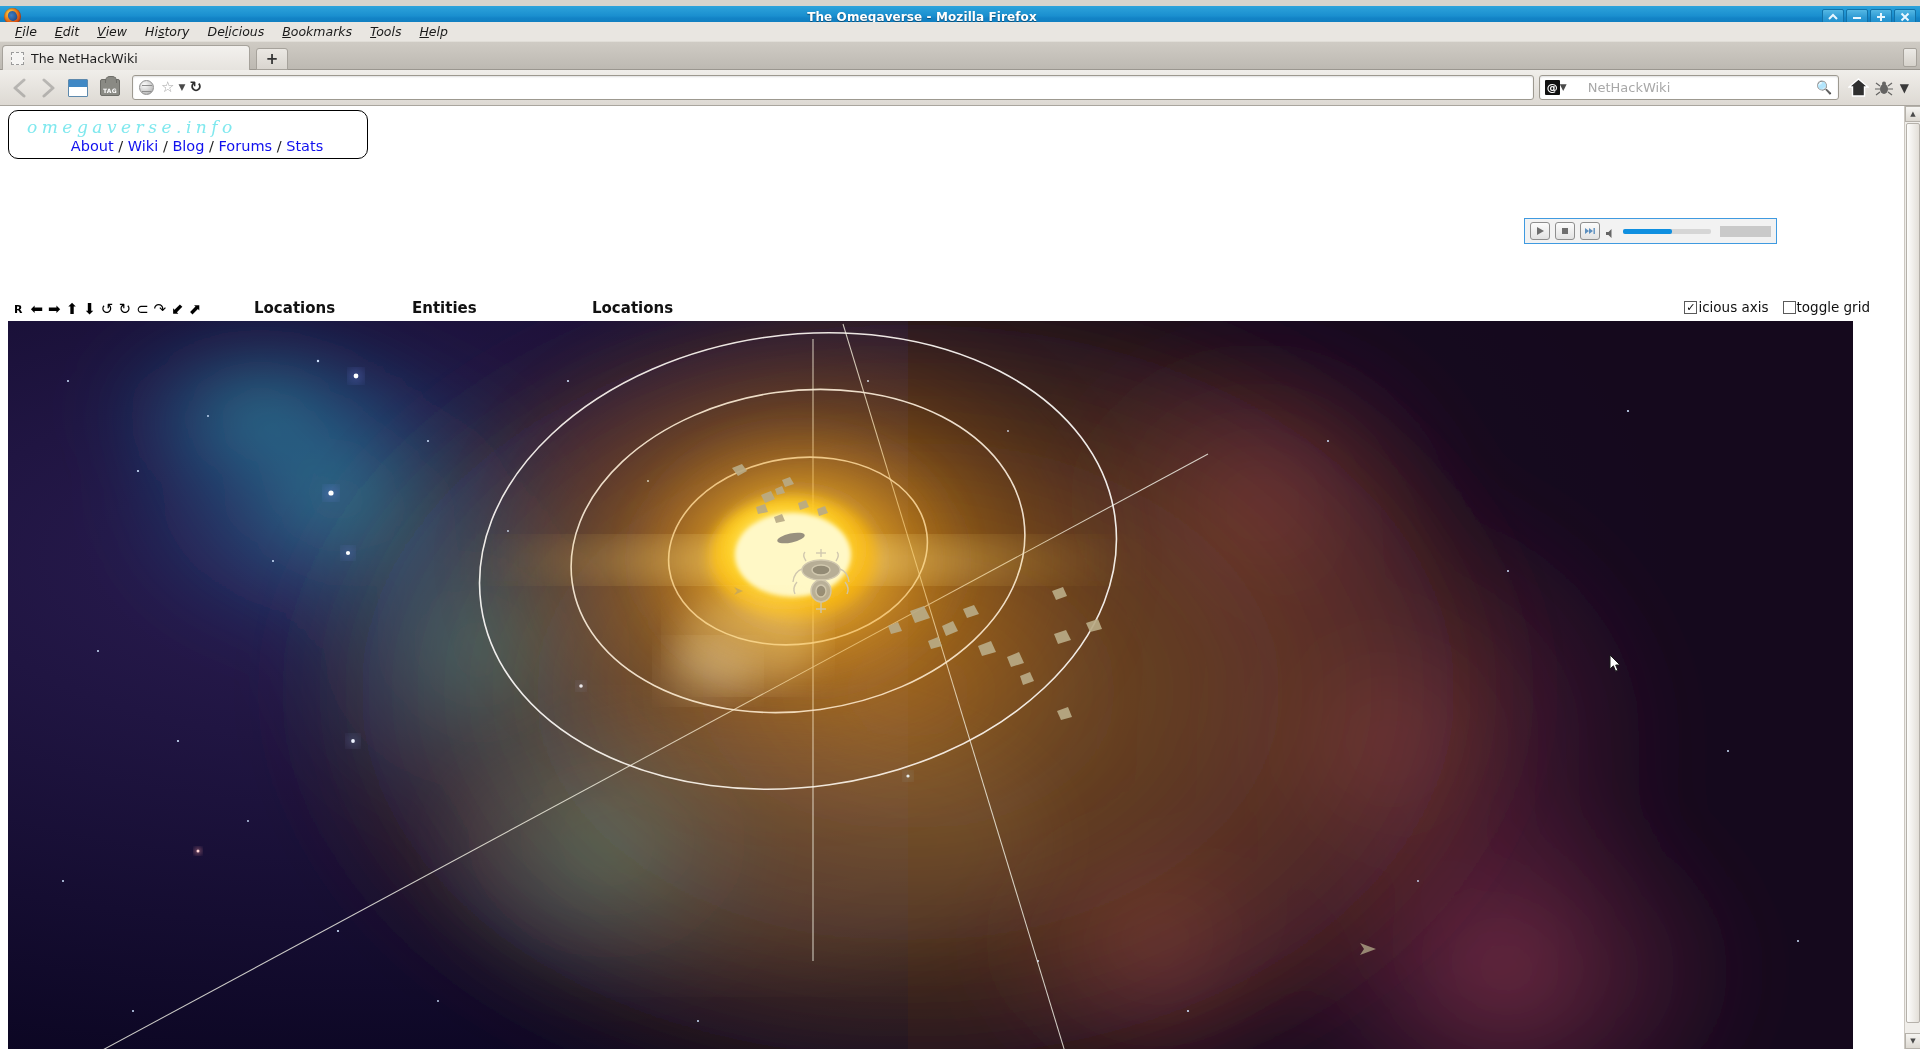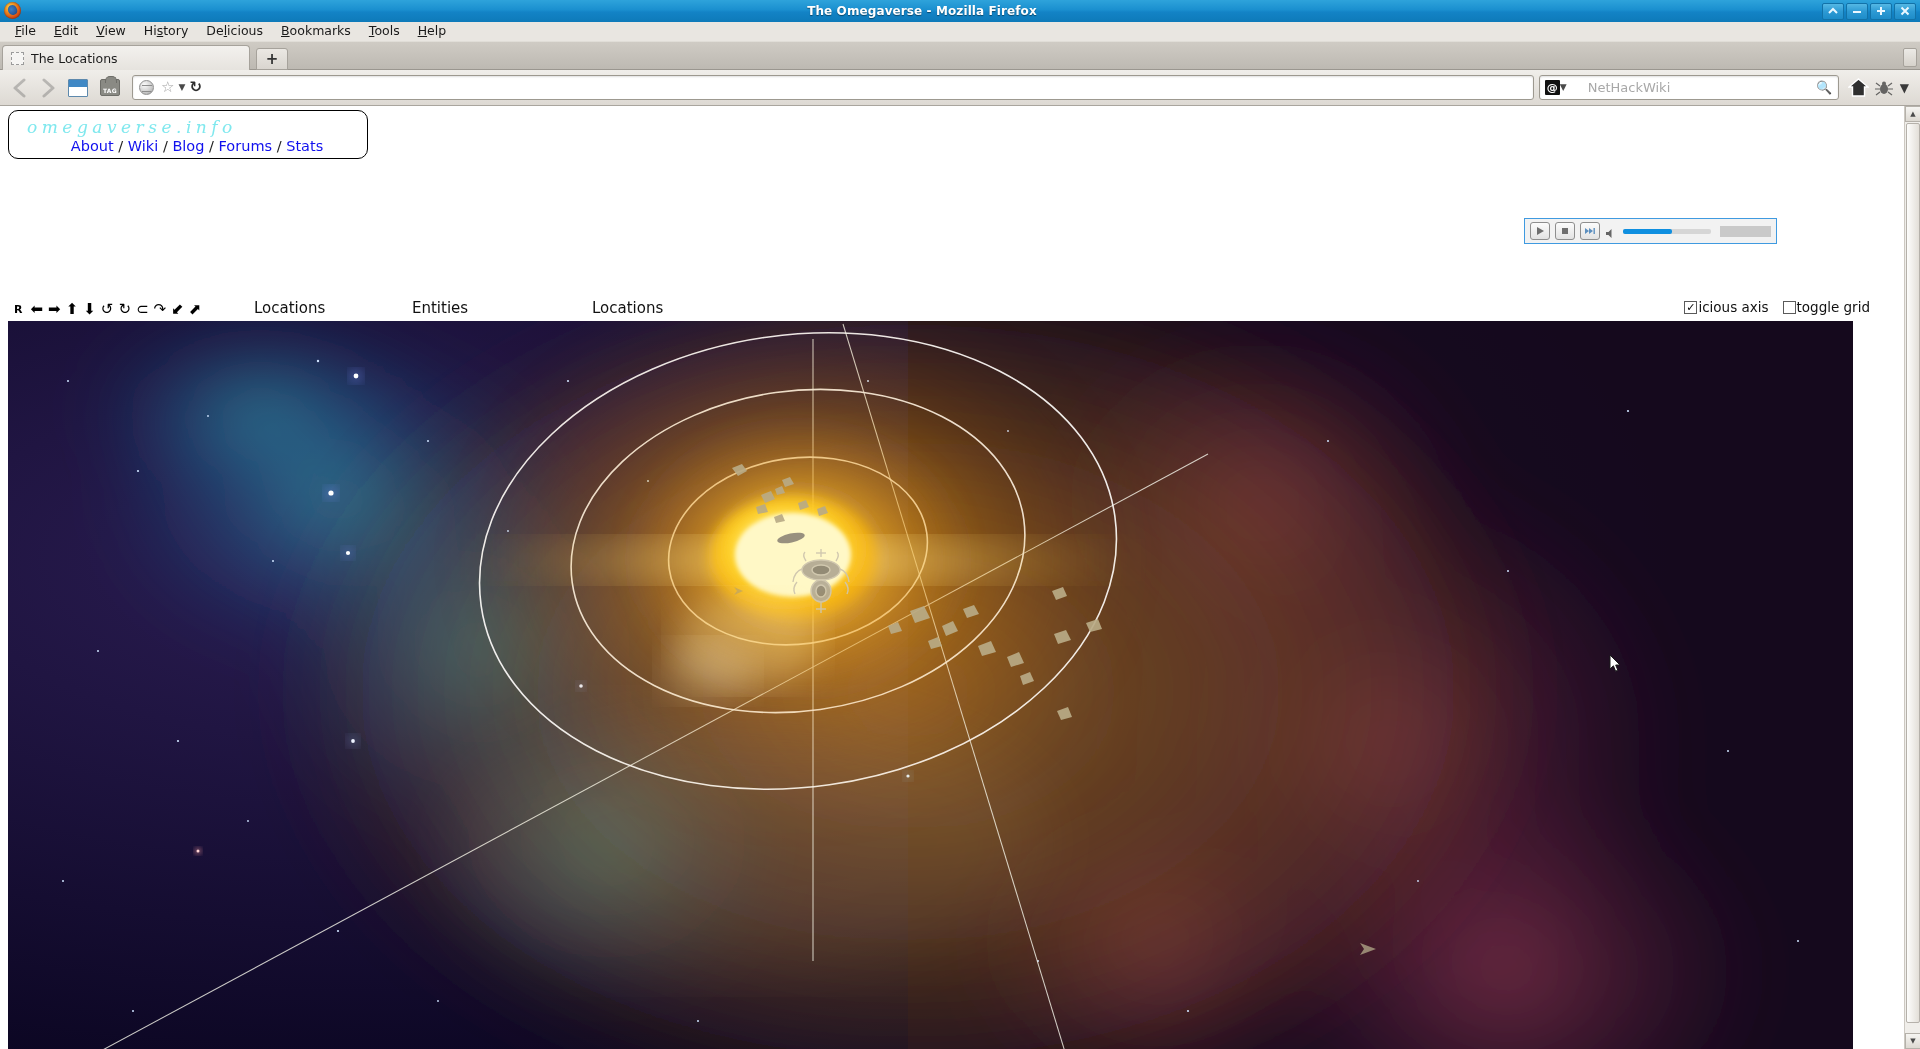--- a/index.html
+++ b/index.html
@@ -6,21 +6,21 @@
   html, body {
     margin: 0; padding: 0;
     width: 1920px; height: 1049px;
     overflow: hidden;
     font-family: "DejaVu Sans", "Liberation Sans", sans-serif;
     background: #d8d4cd;
   }
 
   
   .titlebar {
-    position: absolute; left: 0; top: 0; width: 1920px; height: 22px;
+    position: absolute; left: 0; top: 6px; width: 1920px; height: 22px;
     background: linear-gradient(to bottom, #2ea3db 0%, #1a8fcf 45%, #1383c6 55%, #0e7ab9 100%);
     display: flex; align-items: center;
   }
   .title-icon {
     width: 18px; height: 18px; margin-left: 4px; position: relative; flex: 0 0 auto;
   }
   .ff-logo {
     width: 17px; height: 17px; border-radius: 50%;
     background: radial-gradient(circle at 35% 30%, #ffd24a 0%, #f08a1e 35%, #d94f14 65%, #8e2b0b 100%);
     box-shadow: inset 0 0 2px rgba(0,0,0,.5);
@@ -45,22 +45,23 @@
     display: flex; align-items: center; justify-content: center;
     color: #e9f6ff; font-size: 9px; line-height: 1;
     text-shadow: 0 1px 0 rgba(0,0,0,.35);
   }
   .win-btn svg { display: block; }
 
   
   .menubar {
     position: absolute; left: 0; top: 22px; width: 1920px; height: 20px;
     background: #e9e6e1;
-    display: flex; padding-left: 6px;
+    display: flex; align-items: center; padding-left: 6px;
     border-bottom: 1px solid #e0ddd7;
+    font-style: italic;
   }
   .menu-item {
     font-size: 12.5px; color: #1a1a1a; padding: 1px 9px; white-space: nowrap;
   }
   .menu-item u { text-decoration: underline; }
 
   
   .tabstrip {
     position: absolute; left: 0; top: 42px; width: 1920px; height: 28px;
     background: linear-gradient(to bottom, #cfcbc4 0%, #bdb9b2 100%);
@@ -210,21 +211,21 @@
     position: absolute; left: 14px; top: 196px;
     display: flex; align-items: center; gap: 5px;
     font-size: 13px; color: #000;
   }
   .glyph-bar .r-label { font-size: 11px; font-weight: bold; margin-right: 3px; }
   .glyph { font-size: 15px; line-height: 1; color: #000; }
 
   
   .main-nav { position: absolute; top: 193px; left: 0; width: 100%; height: 22px; }
   .main-nav-item {
-    position: absolute; font-size: 15px; font-weight: normal; color: #111; white-space: nowrap;
+    position: absolute; font-size: 15px; font-weight: bold; color: #111; white-space: nowrap;
   }
 
   
   .toggles {
     position: absolute; right: 50px; top: 193px;
     display: flex; align-items: center; gap: 14px;
     font-size: 13.5px; color: #111;
   }
   .toggle { display: flex; align-items: center; gap: 1px; }
   .cbox {
@@ -305,21 +306,21 @@
   <div class="menu-item">Hi<u>s</u>tory</div>
   <div class="menu-item">De<u>l</u>icious</div>
   <div class="menu-item"><u>B</u>ookmarks</div>
   <div class="menu-item"><u>T</u>ools</div>
   <div class="menu-item"><u>H</u>elp</div>
 </div>
 
 <div class="tabstrip">
   <div class="tab">
     <div class="tab-favicon"></div>
-    <div class="tab-label">The Locations</div>
+    <div class="tab-label">The NetHackWiki</div>
   </div>
   <div class="newtab">+</div>
   <div class="tabstrip-scroll"></div>
 </div>
 
 <div class="navbar">
   <div class="nav-arrow">
     <svg width="26" height="26" viewBox="0 0 26 26">
         <path d="M17 5 L8 13 L17 21" fill="none" stroke="#555" stroke-width="3" stroke-linecap="round" stroke-linejoin="round"></path>
       </svg>

